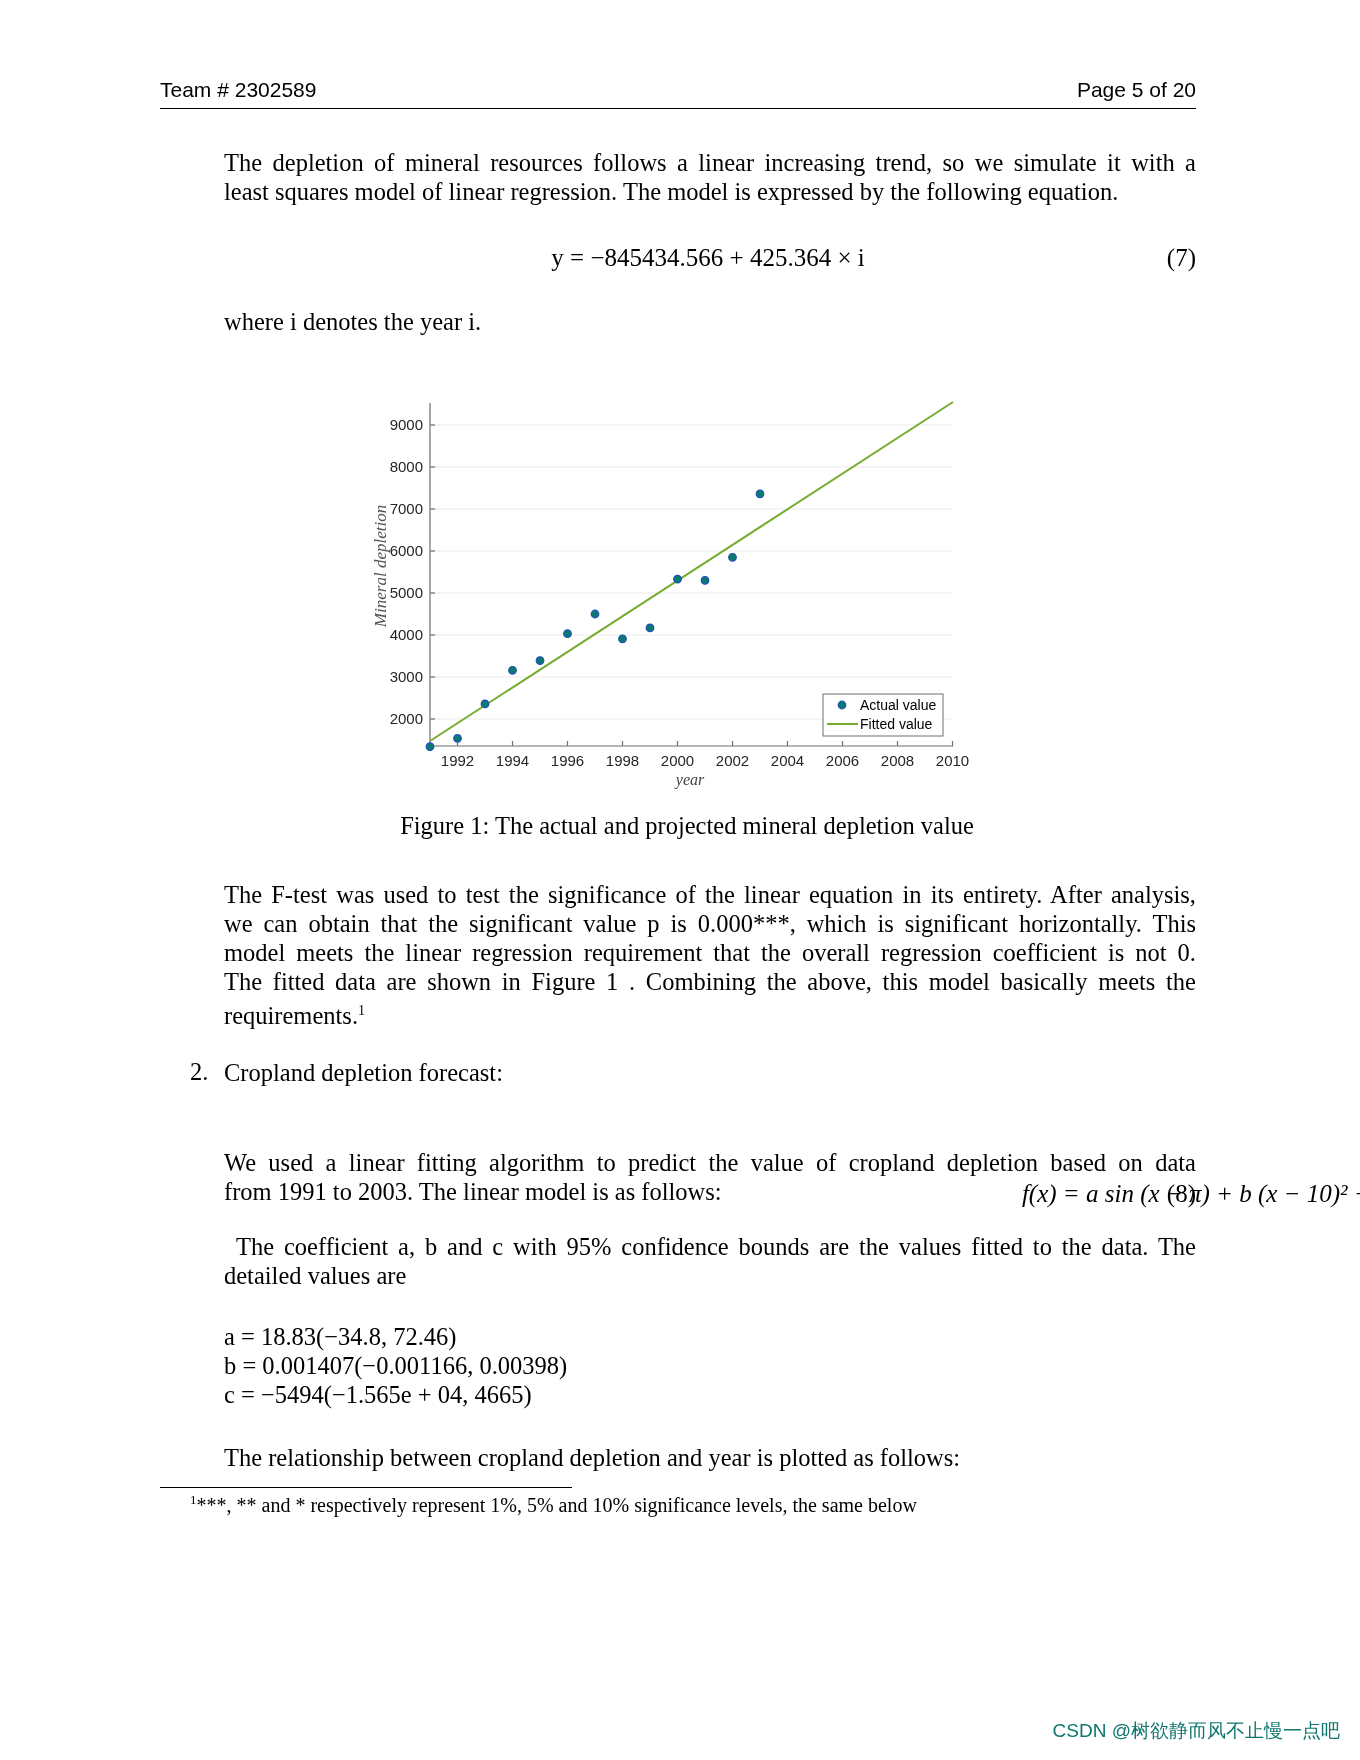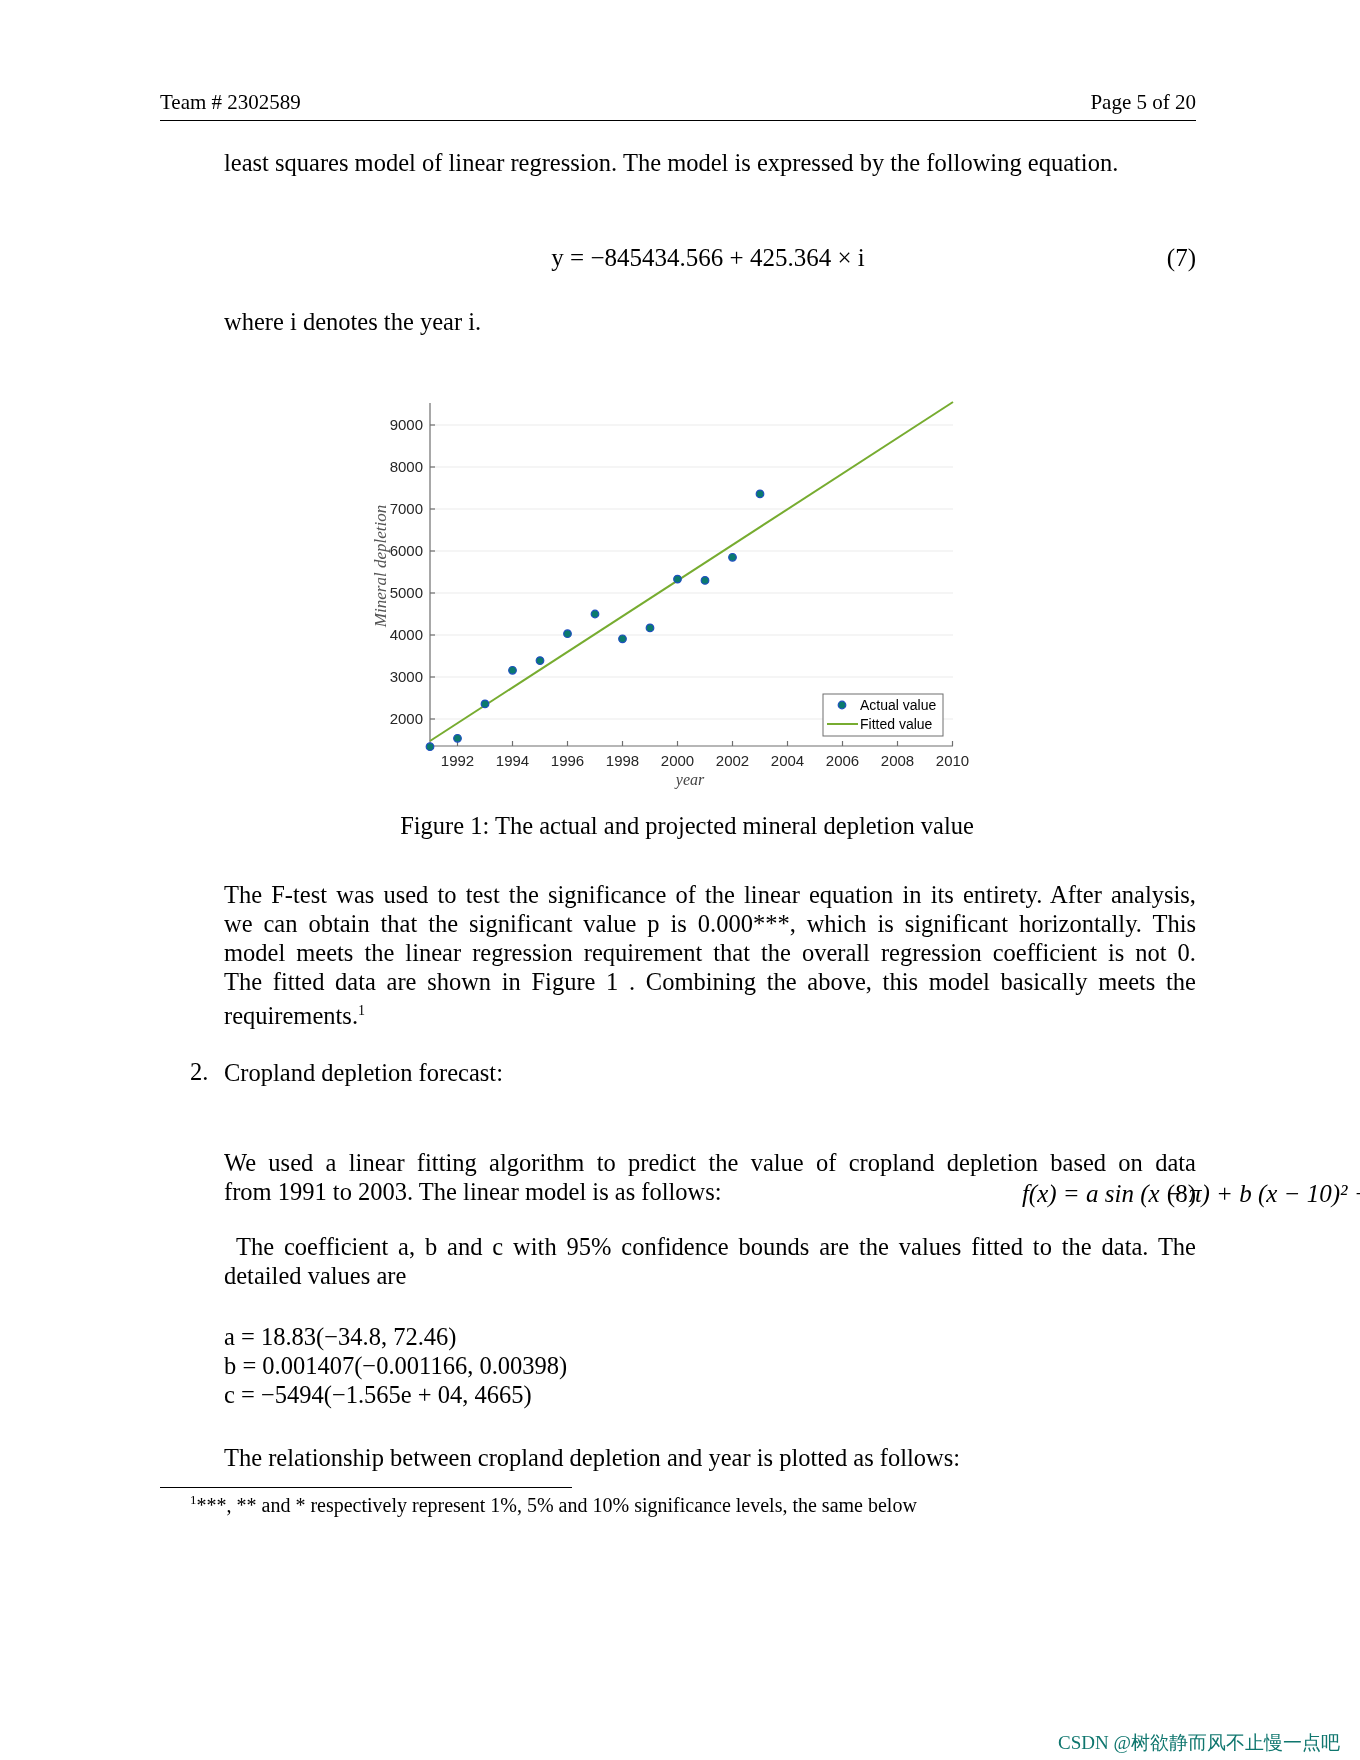--- a/index.html
+++ b/index.html
@@ -1,17 +1,17 @@
 <!DOCTYPE html>
 <html><head>
 <meta charset="utf-8">
 <style>
   html, body { margin:0; padding:0; background:#ffffff; }
   body { width:1360px; height:1760px; position:relative; overflow:hidden; color:#000; }
-  .sans { font-family: Liberation Serif, serif; margin-top: 12px; }
+  .sans { font-family: Liberation Sans, sans-serif; }
   .serif { font-family: "Liberation Serif", serif; }
   .abs { position:absolute; }
 
   .header { position:absolute; left:160px; top:76px; width:1036px; height:32px; border-bottom:1.5px solid #000; }
   .header .left { position:absolute; left:0; top:2px; font-size:21px; }
   .header .right { position:absolute; right:0; top:2px; font-size:21px; }
 
   .para { position:absolute; left:224px; width:972px; font-size:24.5px; line-height:29px; text-align:justify; }
   .eq { position:absolute; font-size:25px;padding-left:28px; }
   .eqnum { position:absolute; right:164px; font-size:25px; }
@@ -28,20 +28,21 @@
 </style>
 </head>
 <body>
 
 <div class="header sans">
   <span class="left">Team # 2302589</span>
   <span class="right">Page 5 of 20</span>
 </div>
 
 <div class="para serif" style="top:148px;">
+  <div class="just-last" style="text-align-last:justify;">The depletion of mineral resources follows a linear increasing trend, so we simulate it with a</div>
   <div>least squares model of linear regression. The model is expressed by the following equation.</div>
 </div>
 
 <div class="eq serif" style="left:0; width:1360px; text-align:center; top:244px;">
   <span>y = −845434.566 + 425.364 × i</span>
 </div>
 <div class="eqnum serif" style="top:244px;">(7)</div>
 
 <div class="para serif" style="top:307px;">where i denotes the year i.</div>
 

